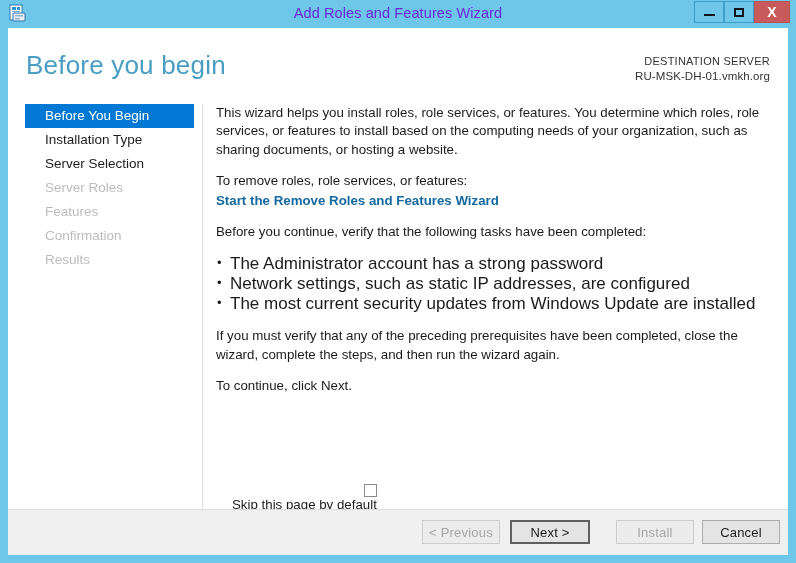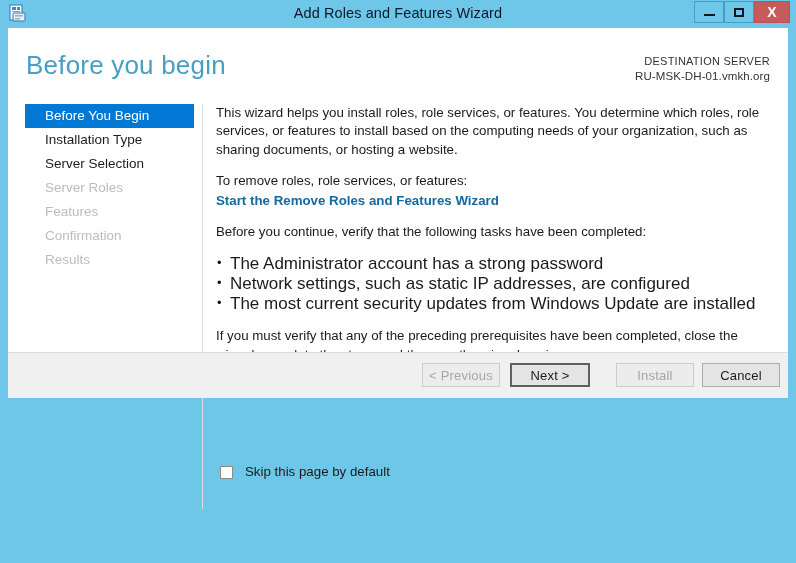--- a/index.html
+++ b/index.html
@@ -33,21 +33,21 @@
     position: absolute;
     left: 8px; top: 4px;
     width: 20px; height: 20px;
   }
   #title-text {
     position: absolute;
     left: 0; top: 5px;
     width: 796px;
     text-align: center;
     font-size: 14.5px;
-    color: #0f172a;
+    color: #6d28d9;
     letter-spacing: 0.1px;
     pointer-events: none;
   }
   .wbtn {
     position: absolute;
     top: 1px;
     height: 22px;
     border: 1px solid #3f9fc6;
     box-sizing: border-box;
     background: #6ec6e8;
@@ -77,21 +77,21 @@
   .maxbox {
     width: 10px; height: 9px; border: 2px solid #10151b; box-sizing: border-box;
   }
 
   
   #client {
     position: absolute;
     left: 8px;
     top: 28px;
     width: 780px;
-    height: 370px;
+    height: 527px;
     background: #ffffff;
     box-sizing: border-box;
   }
 
   
   #page-heading {
     position: absolute;
     left: 18px;
     top: 22px;
     font-size: 26px;
@@ -196,24 +196,25 @@
     left: 1px;
     top: -1px;
     font-size: 13px;
     color: #1b1b1b;
   }
 
   
   #skip-row {
     position: absolute;
     left: 212px;
-    top: 436px;
+    top: 456px;
     display: flex;
     align-items: flex-end;
     cursor: default;
+    flex-direction: column;
   }
   #skip-box {
     width: 13px;
     height: 13px;
     border: 1px solid #8d8d8d;
     background: #ffffff;
     box-sizing: border-box;
     cursor: pointer;
   }
   #skip-label {

